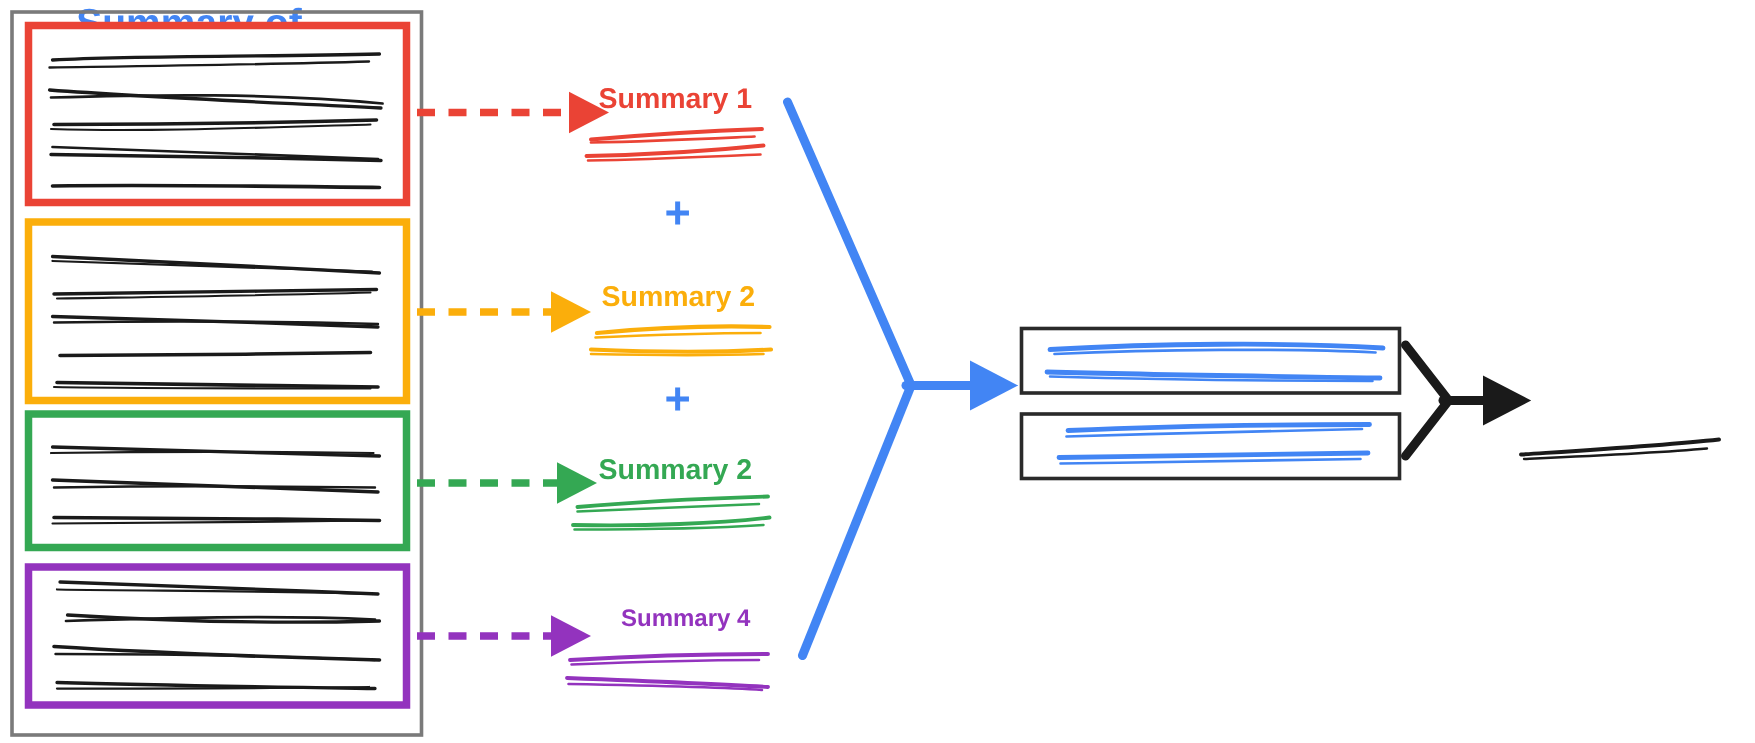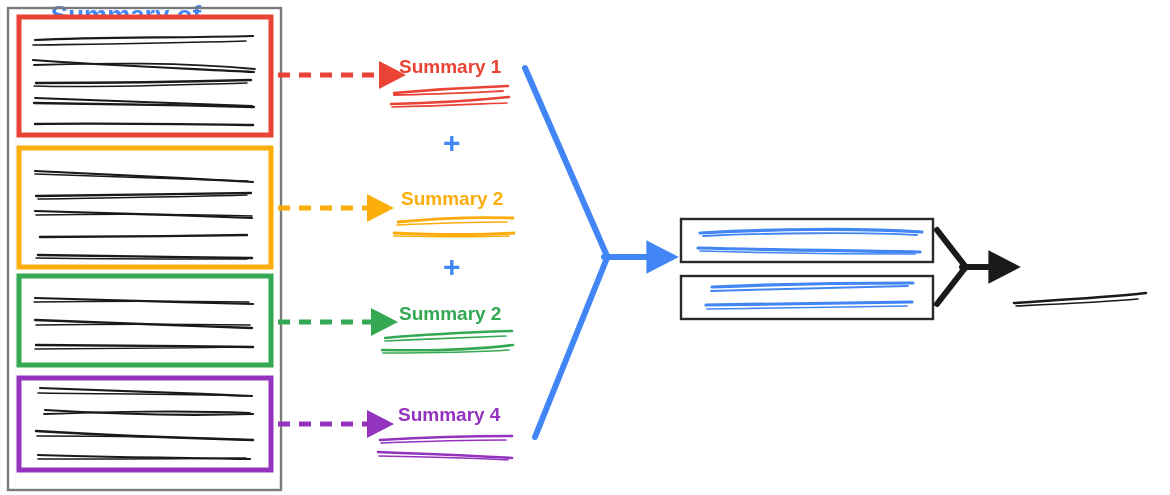--- a/index.html
+++ b/index.html
@@ -167,21 +167,21 @@
       <path d="M1016,306 C1060,304 1105,302 1138,299" stroke-width="1.6"></path>
     </g>
   </svg>
 
   <div class="lbl s1" style="left:399px;top:56px;font-size:19px;">Summary 1</div>
 
   <div class="lbl s2" style="left:401px;top:188px;font-size:19px;">Summary 2</div>
 
   <div class="lbl s3" style="left:399px;top:303px;font-size:19px;">Summary 2</div>
 
-  <div class="lbl s4" style="left:398px;top:404px;font-size:19px;">Summary 4</div>
+  <div class="lbl s4" style="left:414px;top:404px;font-size:16px;">Summary 4</div>
 
   <div class="plus" style="left:443px;top:126px;font-size:30px;">+</div>
   <div class="plus" style="left:443px;top:250px;font-size:30px;">+</div>
   <div class="plus" style="left:443px;top:366px;font-size:30px;opacity:0;">+</div>
 
   <div class="sos" style="left:681px;top:138px;width:252px;font-size:26px;">
     <div>Summary of</div>
     <div>Summaries</div>
   </div>
 

